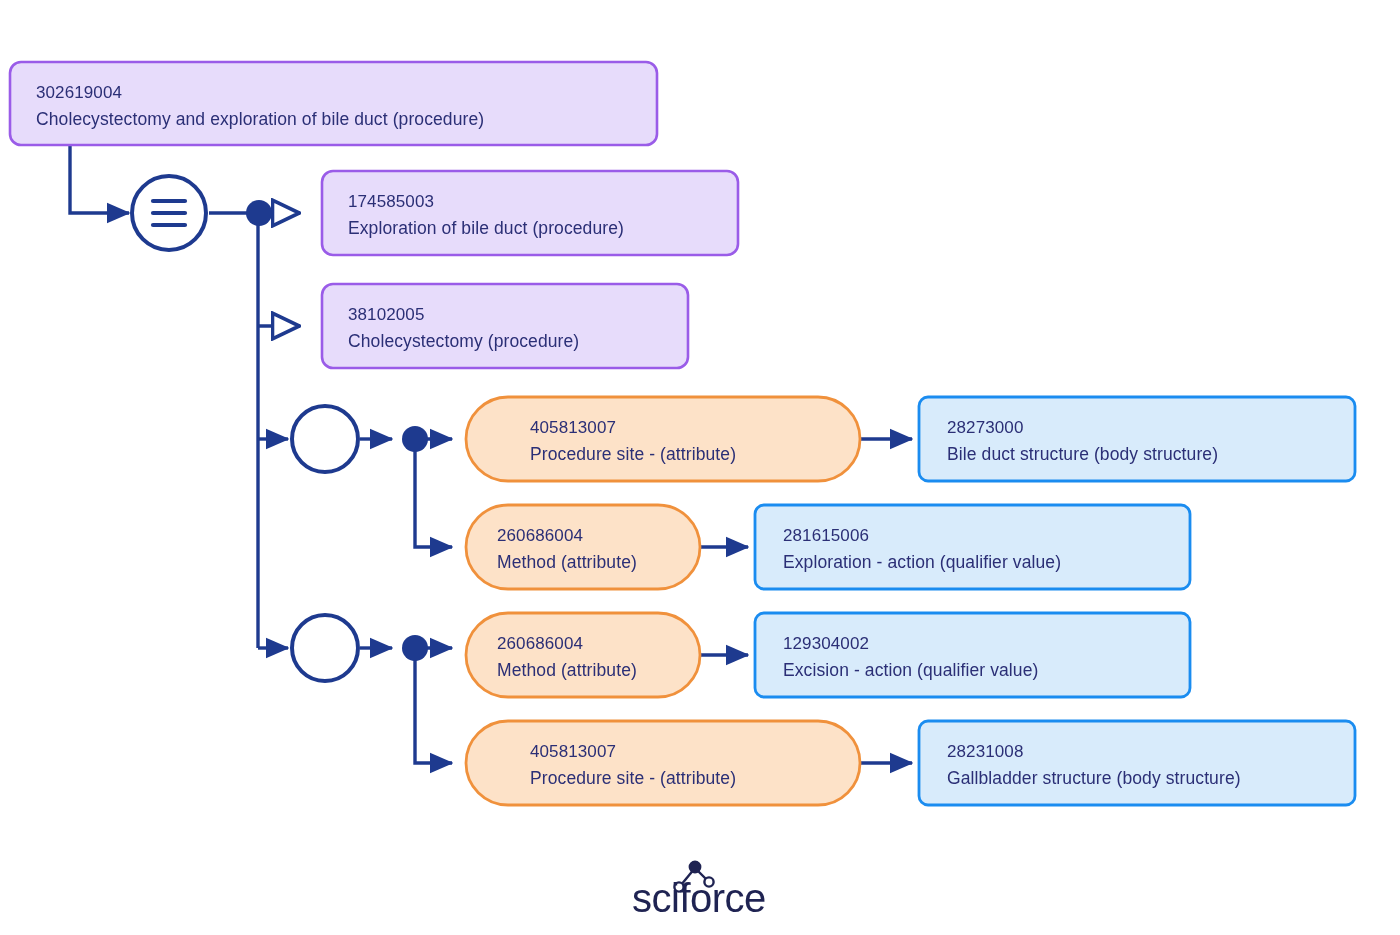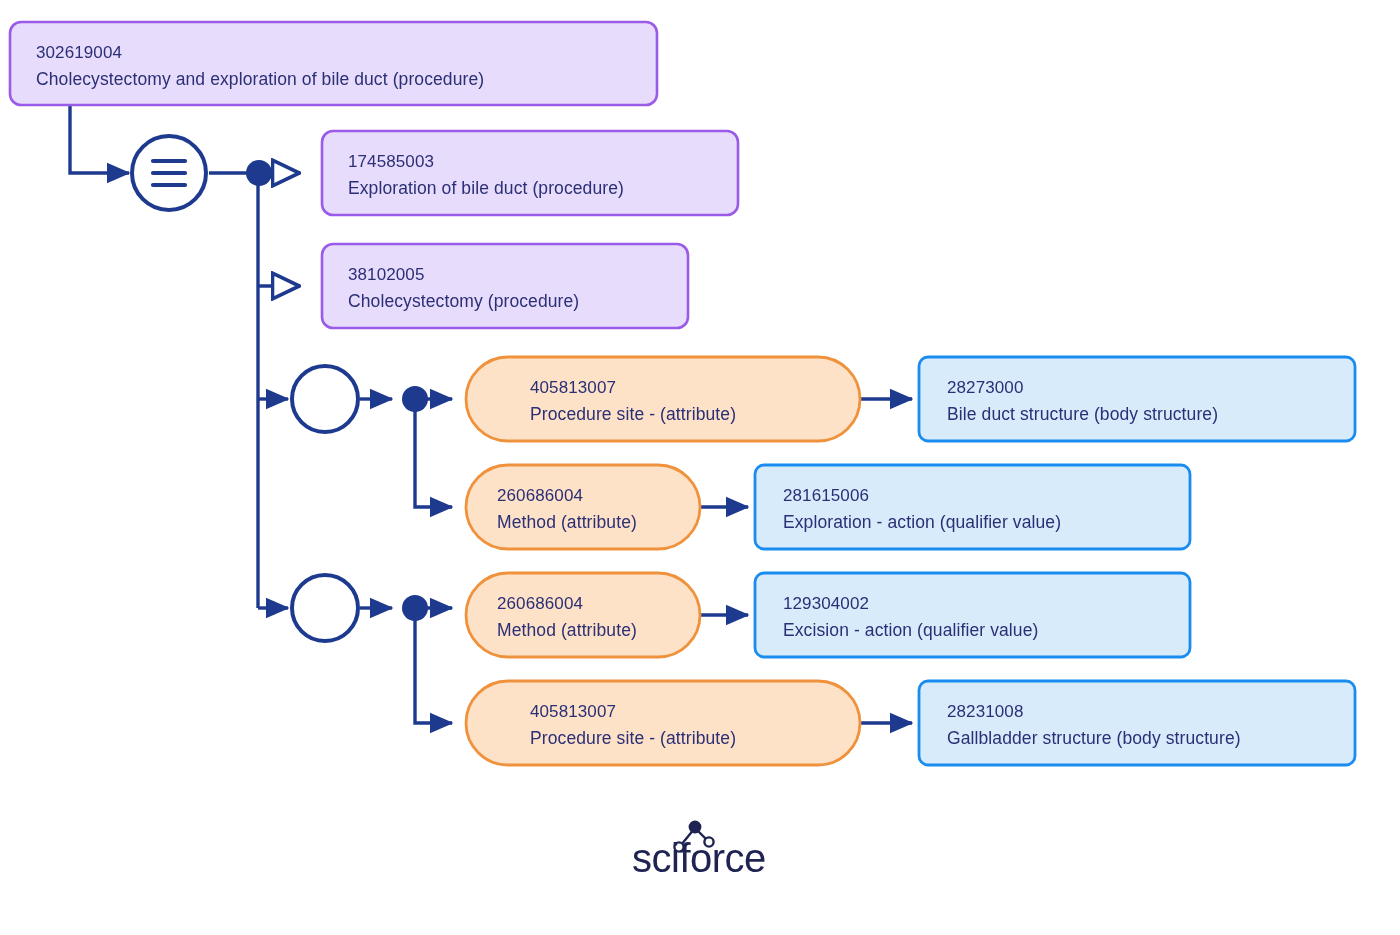--- a/index.html
+++ b/index.html
@@ -10,20 +10,21 @@
   body {
     width: 1400px;
     height: 935px;
     font-family: "Liberation Sans", sans-serif;
     overflow: hidden;
   }
   #diagram-root {
     position: relative;
     width: 1400px;
     height: 754px;
+    margin-top: 40px;
   }
   svg.canvas {
     position: absolute;
     top: 0;
     left: 0;
     width: 1400px;
     height: 935px;
   }
   .node-text {
     font-family: "Liberation Sans", sans-serif;

